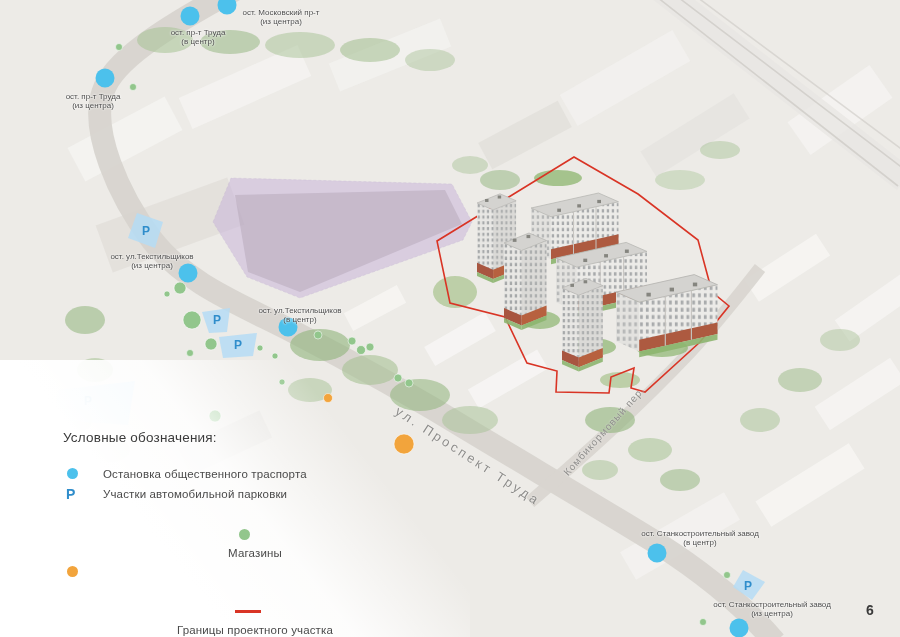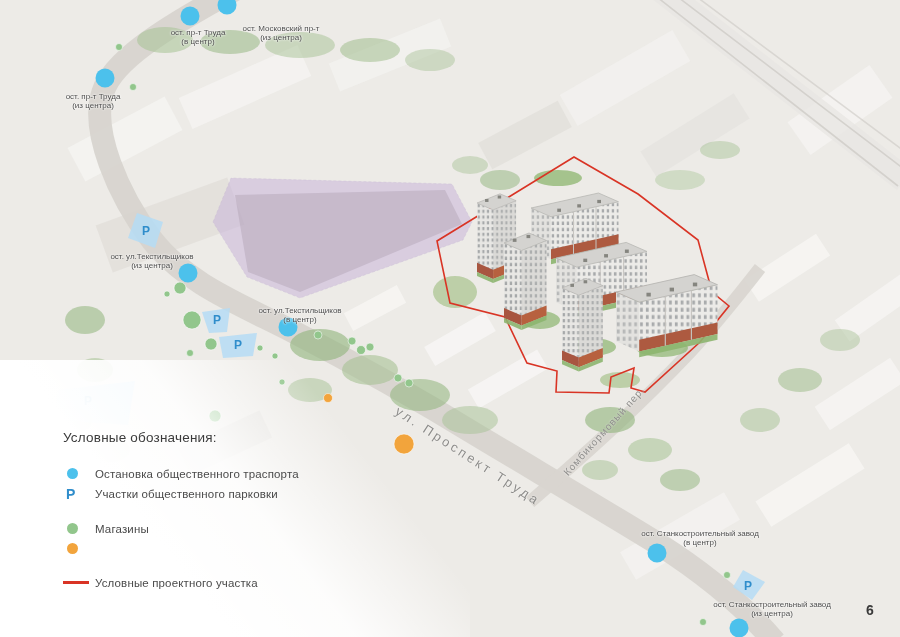--- a/index.html
+++ b/index.html
@@ -22,23 +22,23 @@
   }
   .street-label{
     position:absolute;transform:translate(-50%,-50%) rotate(var(--rot));
     color:#8d8c8a;white-space:nowrap;text-shadow:0 0 2px rgba(255,255,255,.8);
   }
   
   #legend{position:absolute;left:63px;top:430px;width:370px;color:#4a4a4a;}
   #legend-title{font-size:13.5px;color:#3c3c3c;letter-spacing:.2px;margin-bottom:21px;}
   #legend-items{list-style:none;margin:0;padding:0;}
   #legend-items li{display:flex;align-items:center;margin-bottom:5px;min-height:15px;}
-  #legend-items li.gap{margin-top:19px;}
+  #legend-items li.gap{margin-top:19px;flex-direction:column;}
   .lg-marker{width:26px;flex:0 0 26px;display:flex;align-items:center;justify-content:flex-start;}
-  .lg-label{font-size:11.5px;margin-left:6px;letter-spacing:.15px;}
+  .lg-label{font-size:11.5px;margin-left:14px;letter-spacing:.15px;}
   .m-dot{width:11px;height:11px;border-radius:50%;margin-left:4px;}
   .m-P{font-size:14px;font-weight:bold;margin-left:3px;}
   .m-line{width:26px;height:3px;}
   .m-area{width:26px;height:13px;}
   
   #logo{position:absolute;left:22px;top:26px;width:66px;height:70px;}
   
   #page-number{position:absolute;left:866px;top:602px;font-size:14px;font-weight:bold;color:#3a3a3a;}
 </style>
 </head>
@@ -207,21 +207,21 @@
         <circle cx="188" cy="273" r="9.5" fill="#4cc1ec"></circle>
         <circle cx="288" cy="327" r="9.5" fill="#4cc1ec"></circle>
         <circle cx="657" cy="553" r="9.5" fill="#4cc1ec"></circle>
         <circle cx="739" cy="628" r="9.5" fill="#4cc1ec"></circle>
       </g>
   </svg>
 
   <div id="white-fade"></div>
 
   <div id="labels-layer">
-      <div class="stop-label" style="left: 281px; top: 24px;">
+      <div class="stop-label" style="left: 281px; top: 8px;">
         <div>ост. Московский пр-т</div>
         <div>(из центра)</div>
       </div>
       <div class="stop-label" style="left: 198px; top: 28px;">
         <div>ост. пр-т Труда</div>
         <div>(в центр)</div>
       </div>
       <div class="stop-label" style="left: 93px; top: 92px;">
         <div>ост. пр-т Труда</div>
         <div>(из центра)</div>
@@ -252,38 +252,38 @@
         <li>
           <span class="lg-marker">
             <span class="m-dot" style="background: rgb(76, 193, 236);"></span>
           </span>
           <span class="lg-label">Остановка общественного траспорта</span>
         </li>
         <li>
           <span class="lg-marker">
             <span class="m-P" style="color: rgb(47, 141, 203);">P</span>
           </span>
-          <span class="lg-label">Участки общественного парковки</span>
+          <span class="lg-label">Участки автомобильной парковки</span>
         </li>
         <li class="gap">
           <span class="lg-marker">
             <span class="m-dot" style="background: rgb(146, 198, 140);"></span>
           </span>
           <span class="lg-label">Магазины</span>
         </li>
         <li>
           <span class="lg-marker">
             <span class="m-dot" style="background: rgb(242, 164, 60);"></span>
           </span>
         </li>
         <li class="gap">
           <span class="lg-marker">
             <span class="m-line" style="background: rgb(217, 52, 37);"></span>
           </span>
-          <span class="lg-label">Условные проектного участка</span>
+          <span class="lg-label">Границы проектного участка</span>
         </li>
       </ul>
   </div>
 
 
   <div id="page-number">6</div>
 
 </div>
 
 </body></html>

